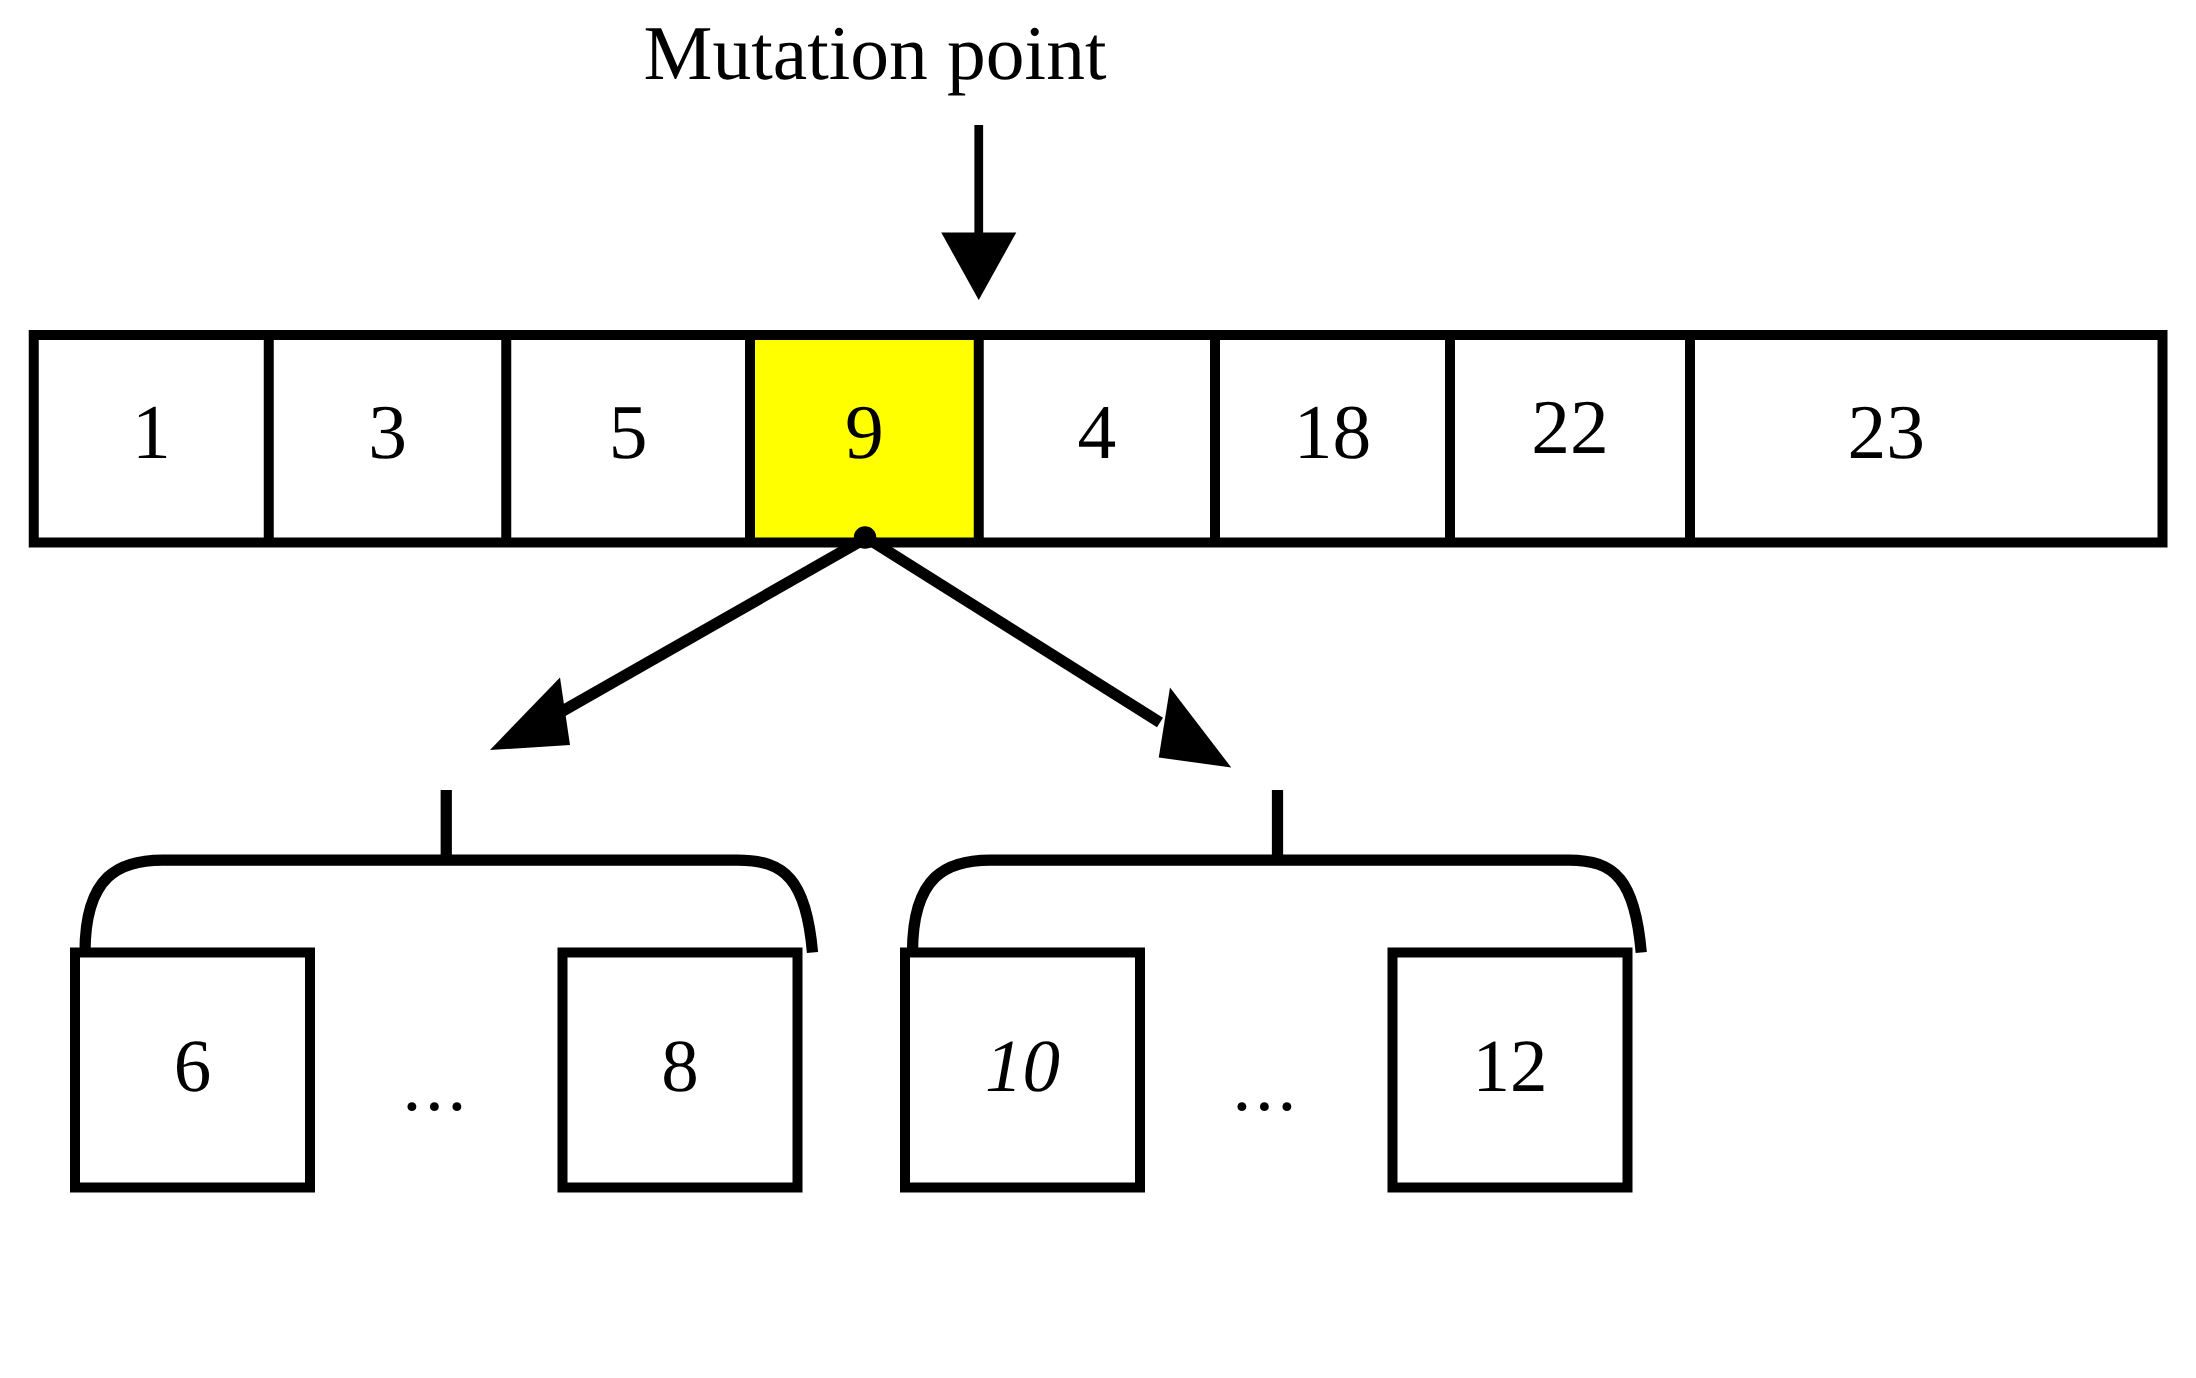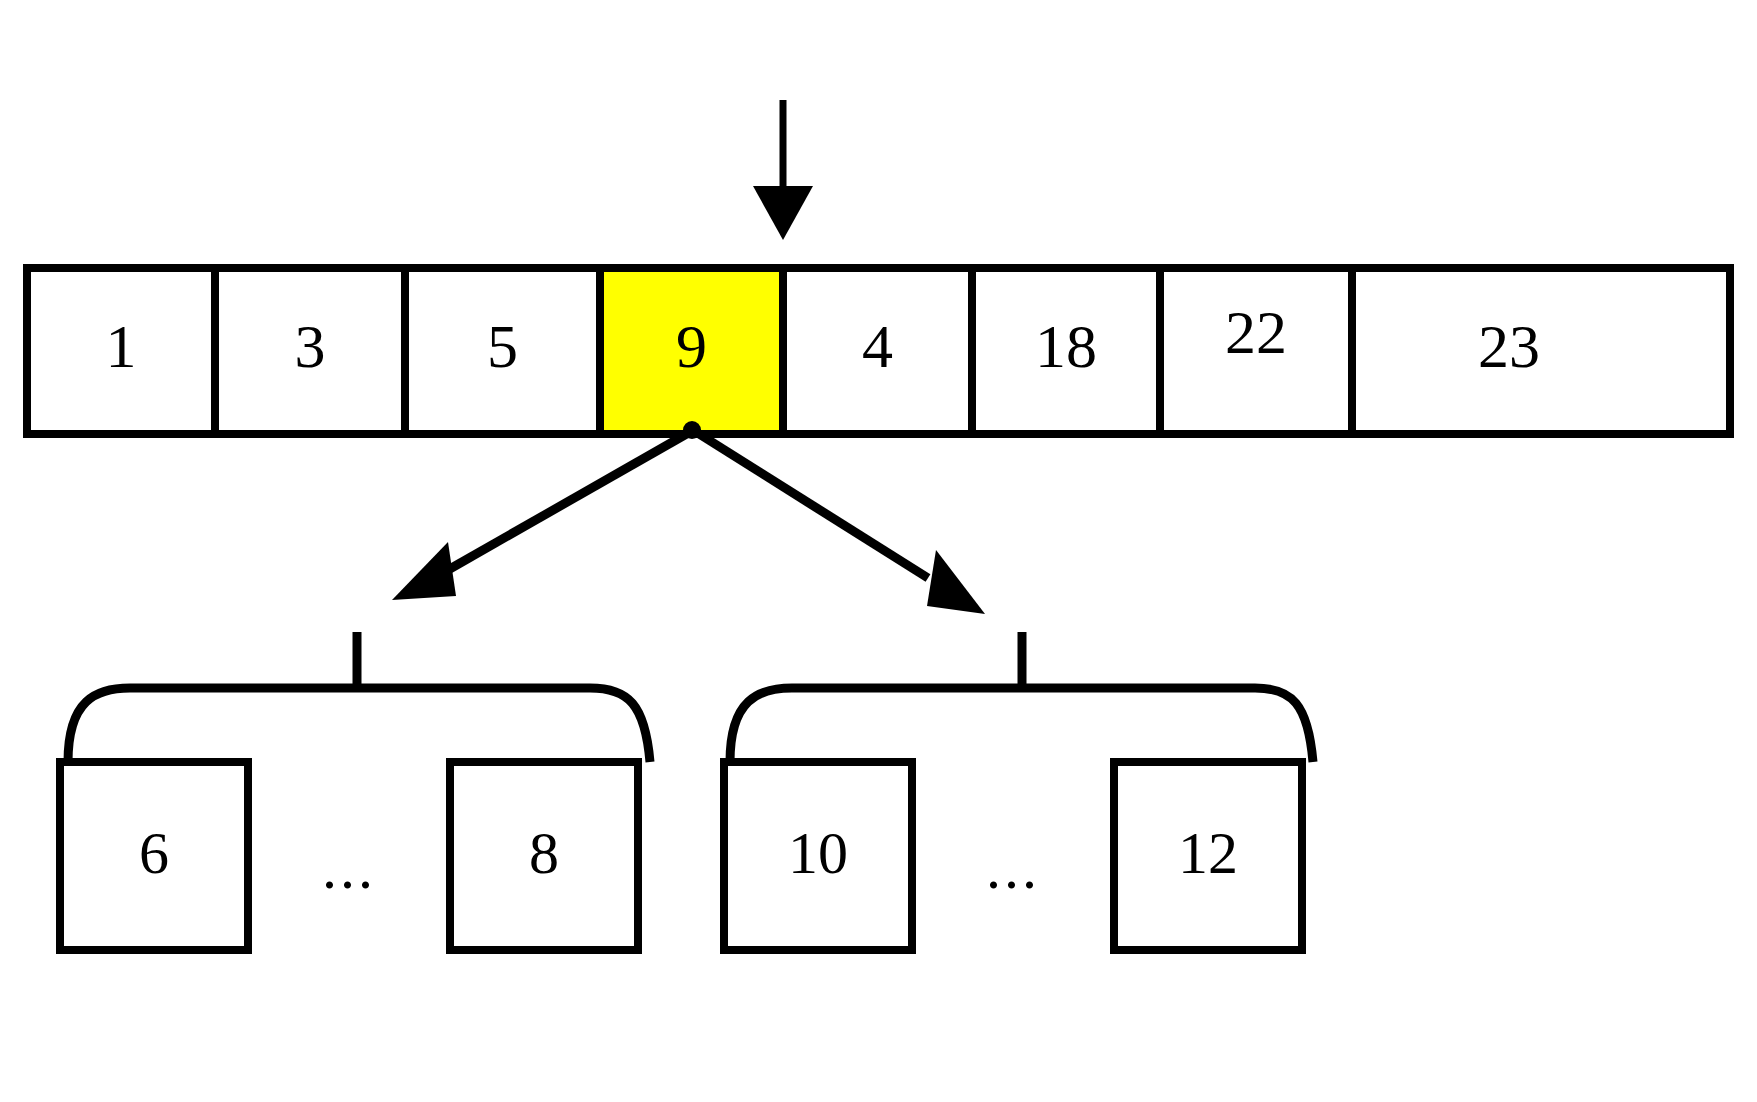--- a/index.html
+++ b/index.html
@@ -97,31 +97,32 @@
 
     <g fill="none" stroke="#000" stroke-width="9">
       <line x1="1022" y1="632" x2="1022" y2="688"></line>
       <path d="M 730 762 C 730 700, 758 688, 792 688 L 1255 688 C 1292 688, 1308 704, 1313 762"></path>
     </g>
 
     <rect x="724" y="762" width="188" height="188" fill="none" stroke="#000" stroke-width="8"></rect>
     <rect x="1114" y="762" width="188" height="188" fill="none" stroke="#000" stroke-width="8"></rect>
   </svg>
 
+  <div class="lbl title-label">Mutation point</div>
 
   <div class="lbl cell-value" style="left:27px;  top:315px; width:188px;">1</div>
   <div class="lbl cell-value" style="left:215px; top:315px; width:190px;">3</div>
   <div class="lbl cell-value" style="left:405px; top:315px; width:195px;">5</div>
   <div class="lbl cell-value" style="left:600px; top:315px; width:183px;">9</div>
   <div class="lbl cell-value" style="left:783px; top:315px; width:189px;">4</div>
   <div class="lbl cell-value" style="left:972px; top:315px; width:188px;">18</div>
-  <div class="lbl cell-value" style="left:1160px; top:301px; width:192px;font-family:Liberation Serif, serif;">22</div>
+  <div class="lbl cell-value" style="left:1160px; top:311px; width:192px;font-family:Liberation Serif, serif;">22</div>
   <div class="lbl cell-value" style="left:1320px; top:315px; width:378px;">23</div>
 
   <div class="lbl leaf-value" style="left:60px; top:823px; width:188px;">6</div>
   <div class="lbl ellipsis-label" style="left:248px; top:838px; width:202px;">...</div>
   <div class="lbl leaf-value" style="left:450px; top:823px; width:188px;">8</div>
 
-  <div class="lbl leaf-value" style="left:724px; top:823px; width:188px;">10</div>
+  <div class="lbl leaf-value" style="left:724px; top:823px; width:188px;font-style:italic;">10</div>
   <div class="lbl ellipsis-label" style="left:912px; top:838px; width:202px;">...</div>
   <div class="lbl leaf-value" style="left:1114px; top:823px; width:188px;text-align:center;">12</div>
 
 </div>
 
 </body></html>

